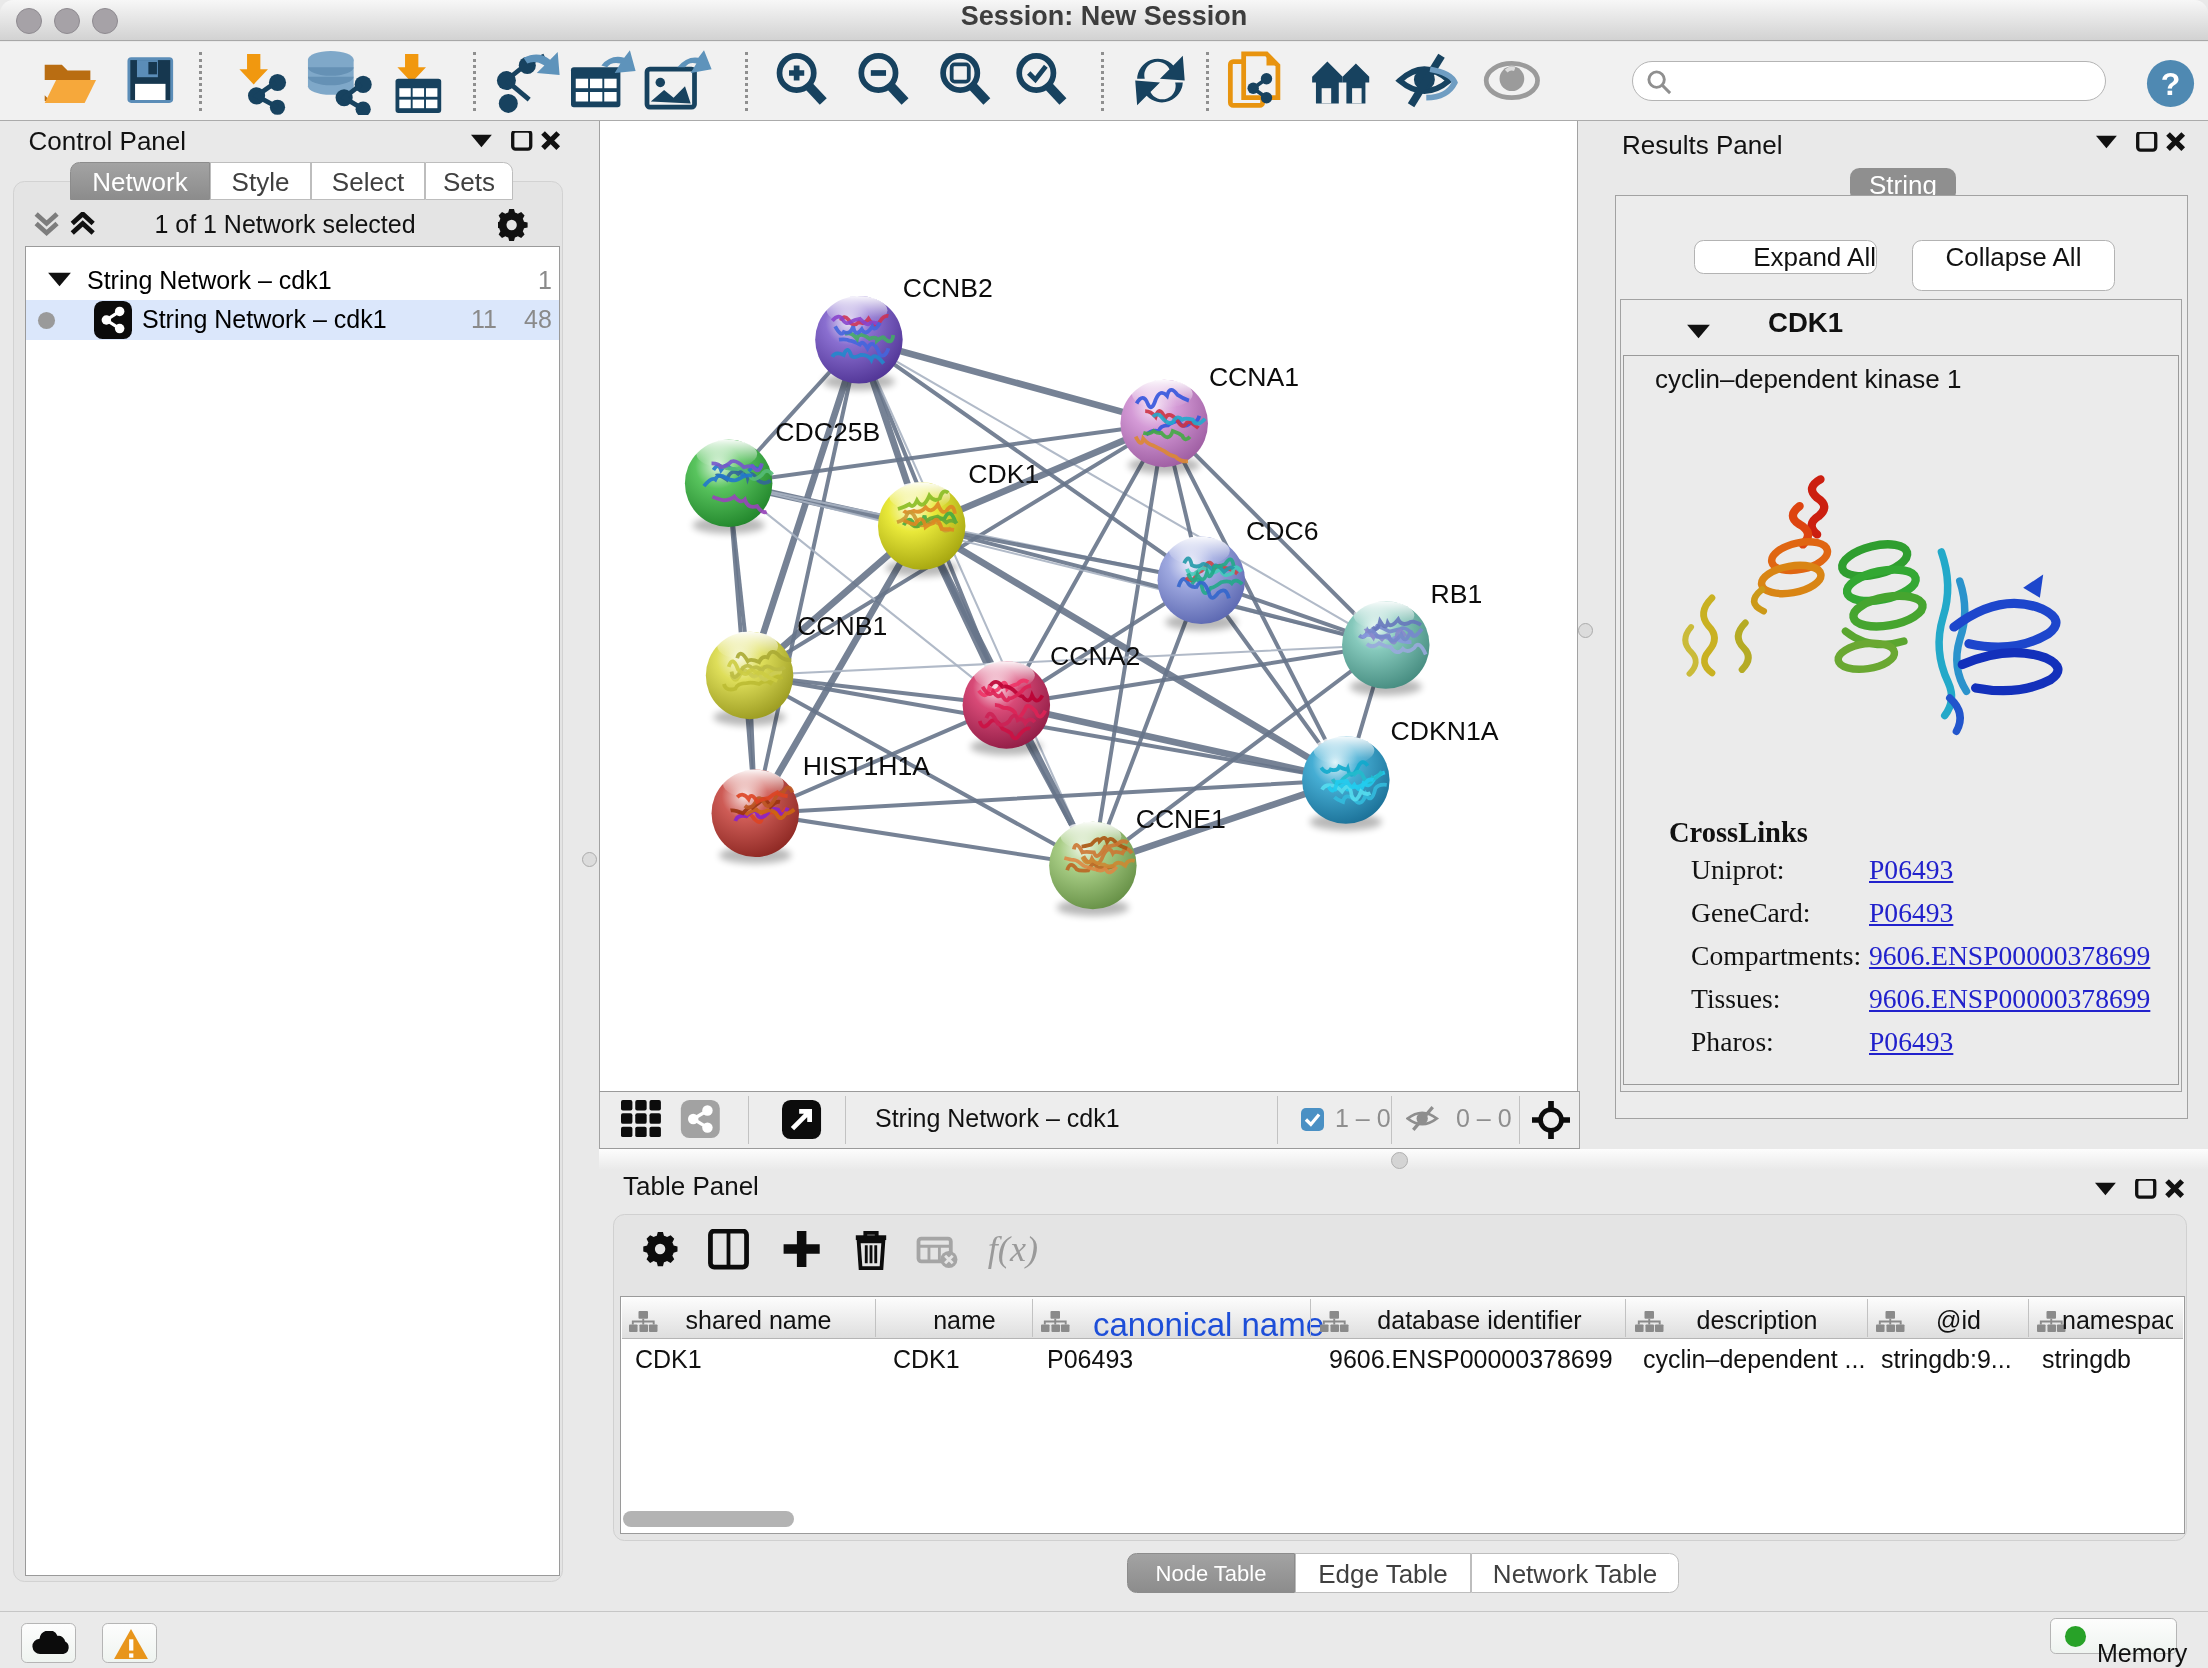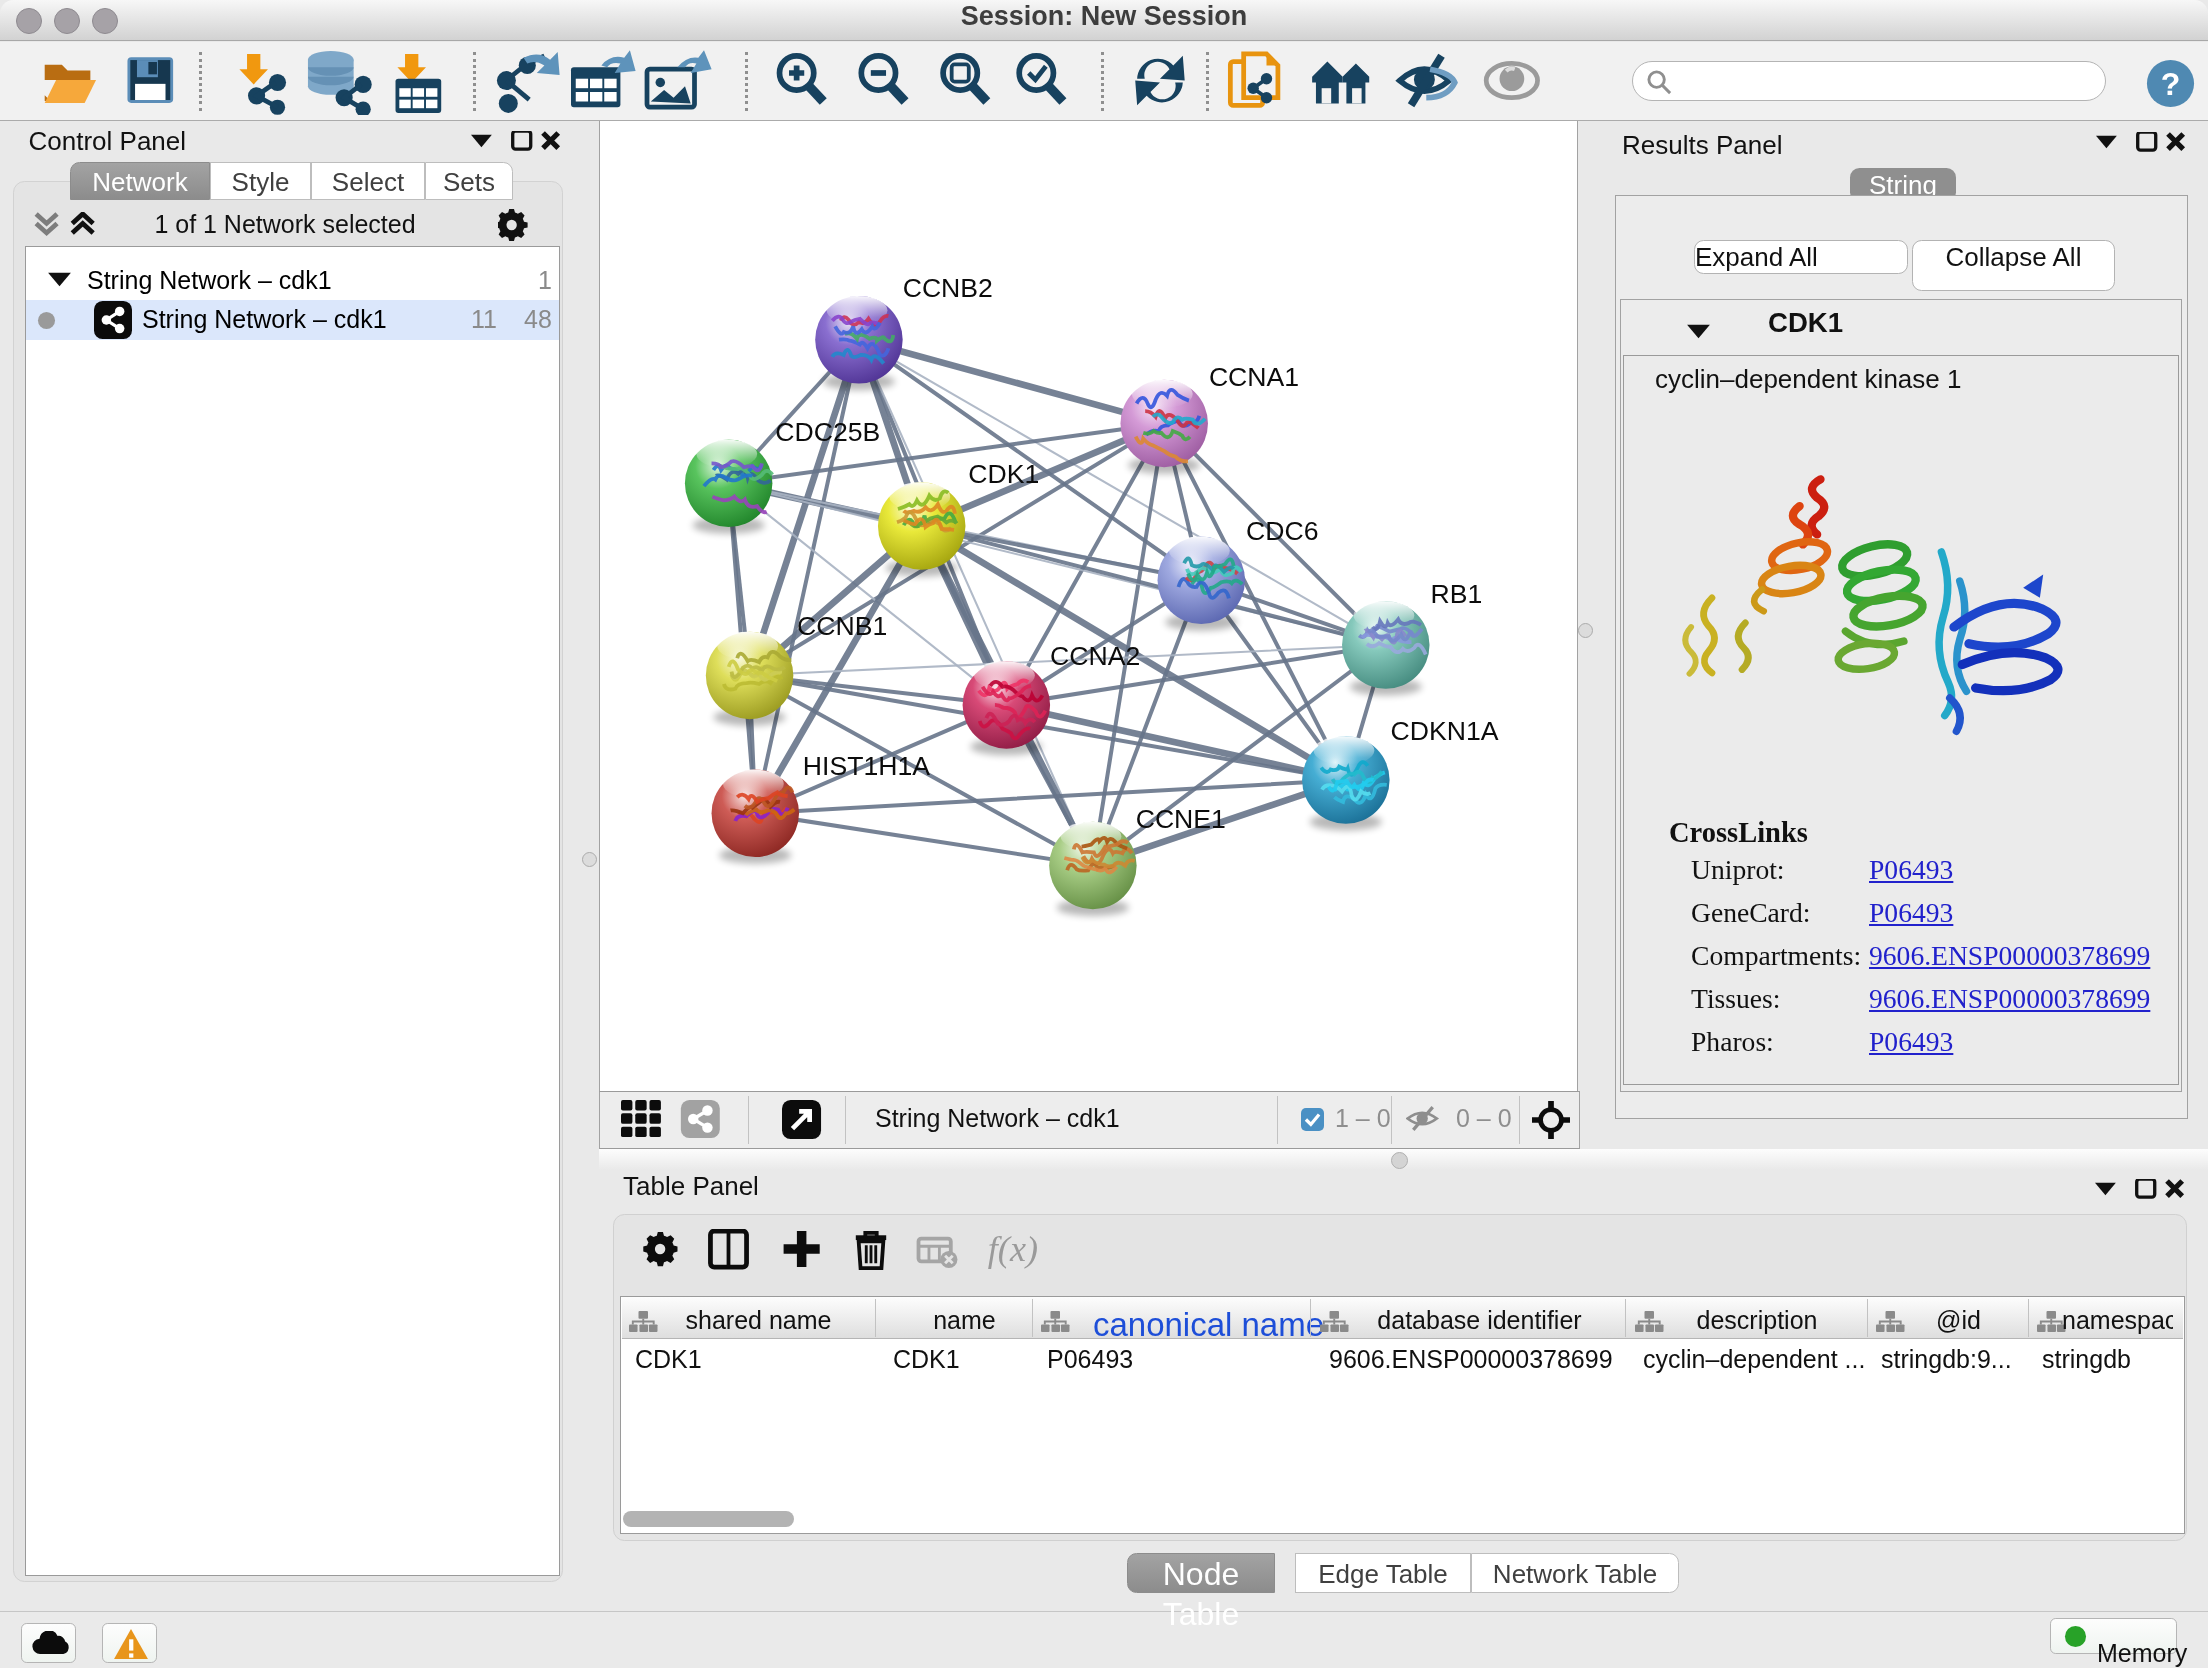--- a/index.html
+++ b/index.html
@@ -587,22 +587,22 @@
 <div id="rpanel" class="abs">
   <div class="ptitle abs" style="left:37px;top:8.6px;">Results Panel</div>
   <svg class="abs" style="left:511px;top:11.4px;" width="91" height="21" viewBox="0 0 96 22">
     <path d="M0 4 L22 4 L11 17 Z" fill="#111"></path>
     <rect x="44" y="0" width="19" height="19" rx="3" fill="none" stroke="#111" stroke-width="3.5"></rect>
     <path d="M76 2 L92 18 M92 2 L76 18" stroke="#111" stroke-width="5.5"></path>
   </svg>
   <div class="abs" style="left:265px;top:47px;width:106px;height:34px;background:#8f8f8f;border-radius:9.5px;
        color:#fff;font-size:26px;text-align:center;line-height:34px;">String</div>
   <div class="abs" style="left:29.5px;top:74px;width:573px;height:924px;background:#ececec;border:1.9px solid #a2a2a2;box-sizing:border-box;"></div>
-  <div class="abs" style="left:109px;top:119px;width:214px;height:34px;background:#fff;border:1.9px solid #b3b3b3;border-radius:9.5px;
-       font-size:26px;text-align:left;line-height:32px;color:#111;box-sizing:border-box;">Expand All</div>
+  <div class="abs" style="left:109px;top:119px;width:183px;height:34px;background:#fff;border:1.9px solid #b3b3b3;border-radius:9.5px;
+       font-size:26px;text-align:right;line-height:32px;color:#111;box-sizing:border-box;">Expand All</div>
   <div class="abs" style="left:327px;top:119px;width:203px;height:51px;background:#fff;border:1.9px solid #b3b3b3;border-radius:9.5px;
        font-size:26px;text-align:center;line-height:32px;color:#111;box-sizing:border-box;">Collapse All</div>
   <div class="abs" style="left:35px;top:178px;width:562px;height:793px;background:#ececec;border:1.9px solid #a2a2a2;box-sizing:border-box;"></div>
   <svg class="abs" style="left:101px;top:201px;" width="25" height="19" viewBox="0 0 26 20">
       <path d="M1 3 L25 3 L13 17 Z" fill="#111"></path>
     </svg>
   <div class="abs" style="left:183px;top:186px;font-size:27.6px;font-weight:bold;color:#111;">CDK1</div>
   <div class="abs" style="left:38px;top:234px;width:556px;height:730px;background:#ebebeb;border:1.9px solid #9a9a9a;box-sizing:border-box;"></div>
   <div class="abs" style="left:70px;top:243px;font-size:26px;color:#111;">cyclin–dependent kinase 1</div>
   <svg class="abs" style="left:81px;top:335px;" width="409" height="292" viewBox="0 0 490 350">
@@ -763,21 +763,21 @@
 <div class="abs" style="left:294px;top:175px;font-size:25px;color:#111;white-space:nowrap;">CDK1</div>
 <div class="abs" style="left:448px;top:175px;font-size:25px;color:#111;white-space:nowrap;">P06493</div>
 <div class="abs" style="left:730px;top:175px;font-size:25px;color:#111;white-space:nowrap;">9606.ENSP00000378699</div>
 <div class="abs" style="left:1044px;top:175px;font-size:25px;color:#111;white-space:nowrap;">cyclin–dependent ...</div>
 <div class="abs" style="left:1282px;top:175px;font-size:25px;color:#111;white-space:nowrap;">stringdb:9...</div>
 <div class="abs" style="left:1443px;top:175px;font-size:25px;color:#111;white-space:nowrap;">stringdb</div>
 </div>
 
   <div class="abs" style="left:24px;top:341px;width:171px;height:16px;background:#b3b3b3;border-radius:8.6px;"></div>
 
-  <div class="tab tabsel abs" style="left:528px;top:383px;width:148px;height:40px;line-height:40px;border-radius:9.5px 0 0 9.5px;font-size:32px;">Node Table</div>
+  <div class="tab tabsel abs" style="left:528px;top:383px;width:168px;height:40px;line-height:40px;border-radius:9.5px 0 0 9.5px;font-size:22px;">Node Table</div>
   <div class="tab abs" style="left:696px;top:383px;width:176px;height:40px;line-height:40px;font-size:26px;">Edge Table</div>
   <div class="tab abs" style="left:872px;top:383px;width:208px;height:40px;line-height:40px;border-radius:0 9.5px 9.5px 0;font-size:26px;">Network Table</div>
 </div>
 
 <div id="statusbar" class="abs">
   <div class="sbtn" style="left:21px;top:10.5px;width:55px;height:40px;">
     <svg style="position:absolute;left:8.6px;top:7.6px;" width="38" height="25" viewBox="0 0 40 26">
       <path d="M10 24 a8 8 0 0 1 -1-16 a10 10 0 0 1 19-3 a7 7 0 0 1 8 6 a7 7 0 0 1 -2 13 Z" fill="#0c0c0c"></path>
     </svg>
   </div>

